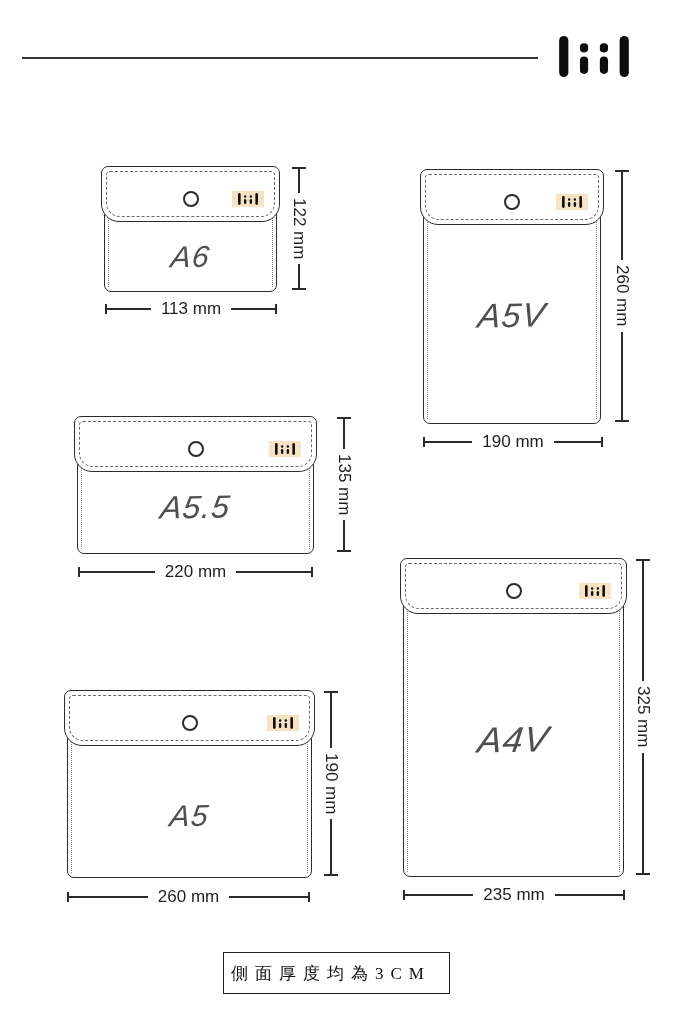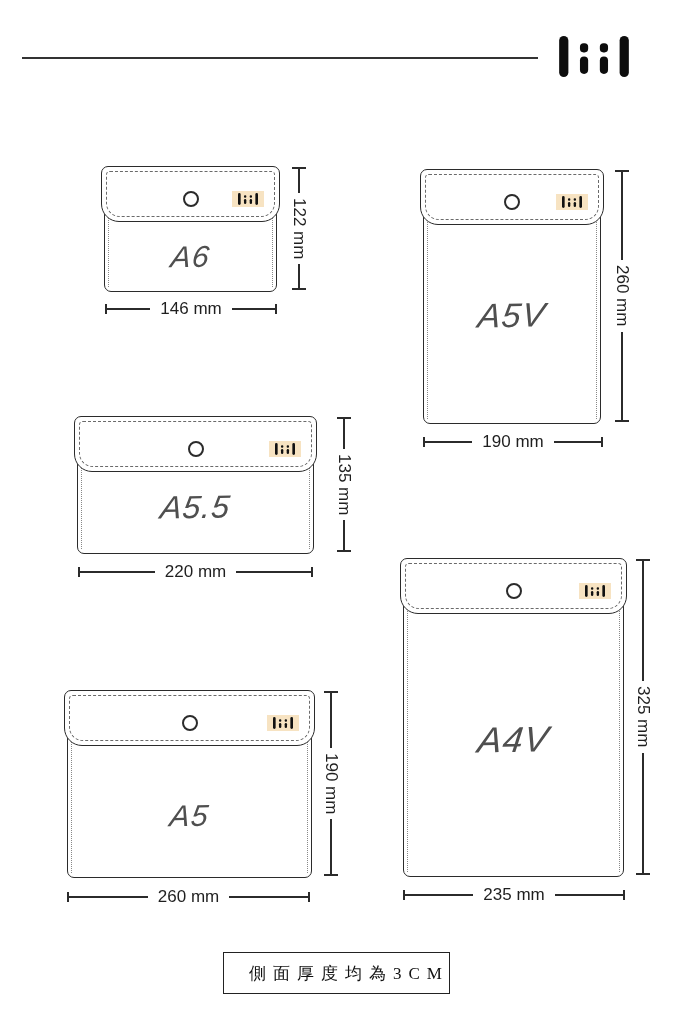--- a/index.html
+++ b/index.html
@@ -61,21 +61,21 @@
   .g-a5  .vdim{left:323px;top:691px;height:185px;}
   .g-a5  .hdim{left:67px;top:889px;width:243px;}
 
   .g-a4v .pouch{left:403px;top:559px;width:219px;height:316px;}
   .g-a4v .pouch-name{top:159px;font-size:36px;}
   .g-a4v .vdim{left:635px;top:559px;height:316px;}
   .g-a4v .hdim{left:403px;top:887px;width:222px;text-align:right;}
   
   .note-box{
     position:absolute;left:223px;top:952px;width:225px;height:40px;
-    border:1.5px solid #222;display:flex;align-items:center;justify-content:flex-end;
+    border:1.5px solid #222;display:flex;align-items:center;justify-content:flex-start;
     font-family:"Liberation Serif","DejaVu Serif",serif;font-size:17px;
     letter-spacing:7px;text-indent:7px;color:#111;white-space:nowrap;
   }
 </style>
 </head>
 <body>
 
 <div class="canvas">
 
   <div class="top-rule"></div>
@@ -111,21 +111,21 @@
     <div class="vdim">
       <div class="tick"></div>
       <div class="seg"></div>
       <div class="dlabel">122 mm</div>
       <div class="seg"></div>
       <div class="tick"></div>
     </div>
     <div class="hdim">
       <div class="tick"></div>
       <div class="seg"></div>
-      <div class="dlabel">146 mm</div>
+      <div class="dlabel">113 mm</div>
       <div class="seg"></div>
       <div class="tick"></div>
     </div>
   </div>
 
   <div class="group g-a5v">
     <div class="pouch">
       <div class="stitch-l"></div>
       <div class="stitch-r"></div>
       <div class="flap">

